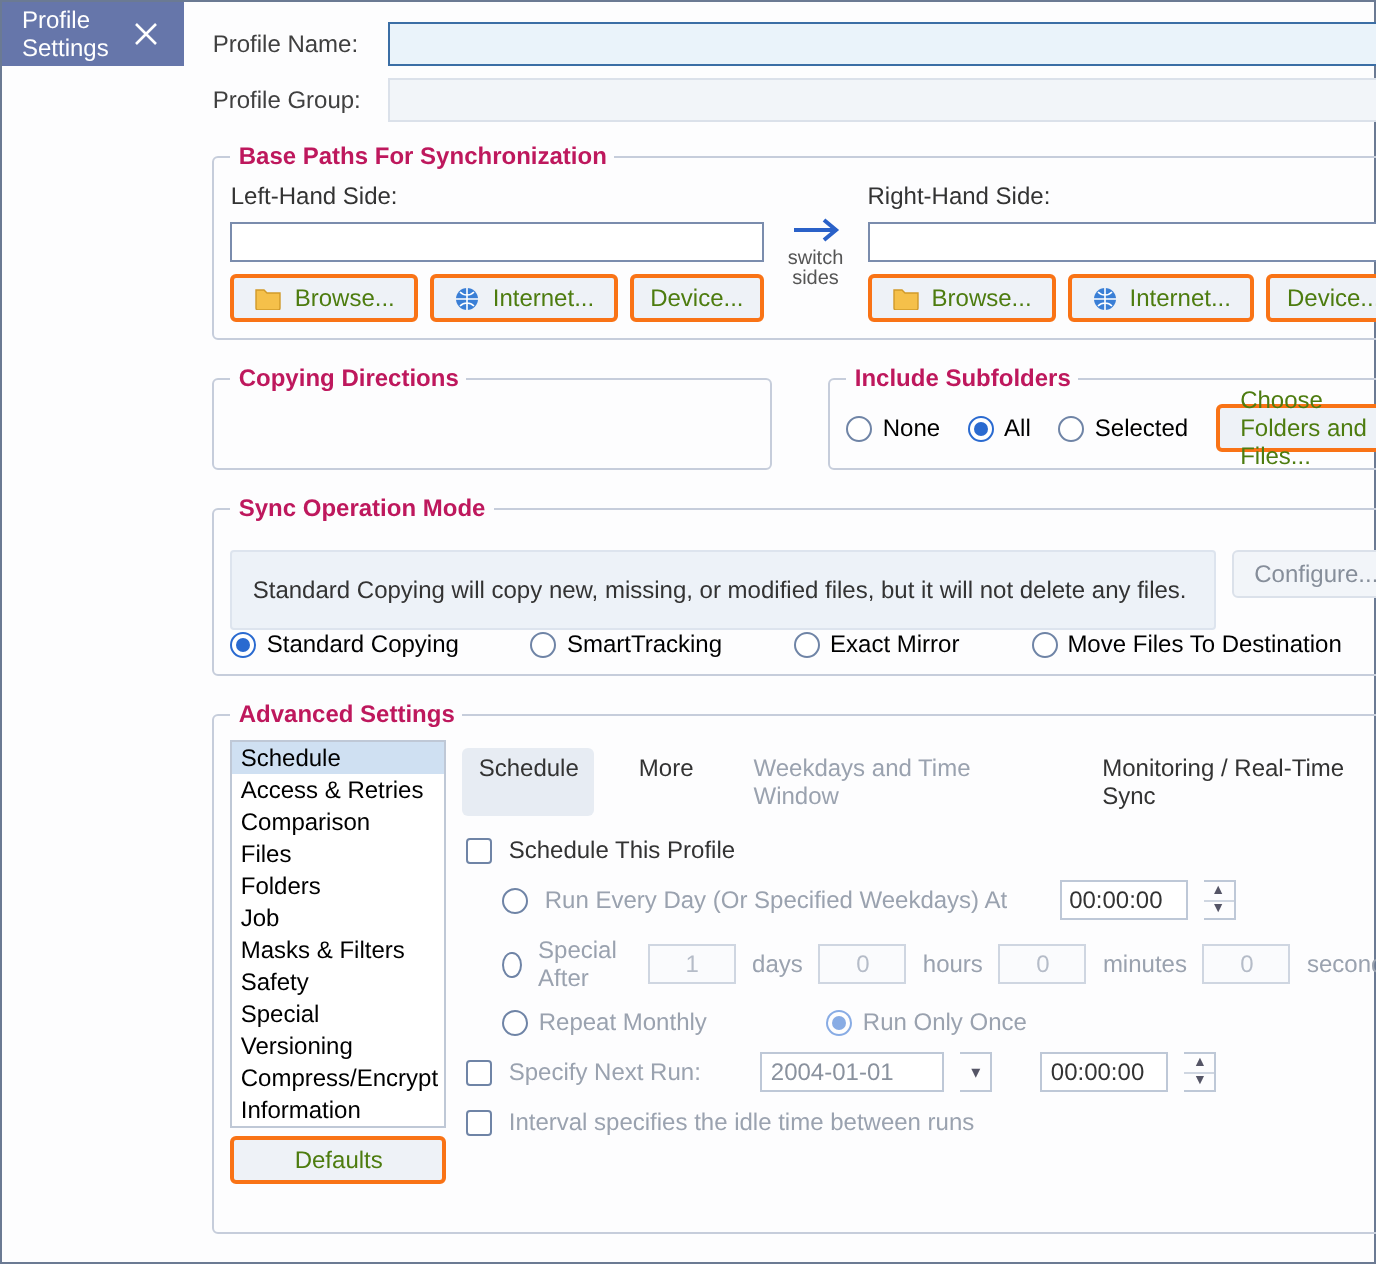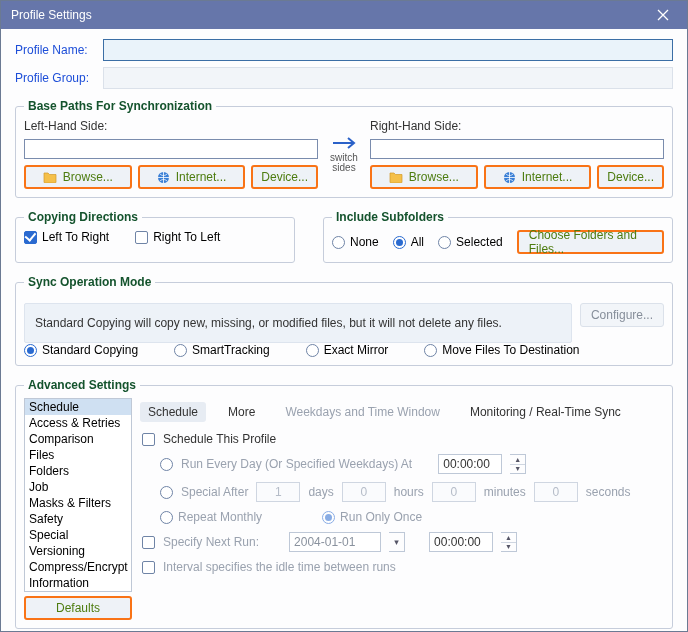--- a/index.html
+++ b/index.html
@@ -1,30 +1,30 @@
 <!DOCTYPE html>
 <html><head>
 <meta charset="utf-8">
 <style>
 * { box-sizing: border-box; font-family: "Segoe UI", Tahoma, sans-serif; font-size: 12px; }
 body { margin: 0; background: #8a96aa; padding: 0; }
-.window { width: 688px; height: 632px; background: #fdfdfe; border: 1px solid #6b7a93; display: flex; flex-direction: column; }
+.window { width: 688px; height: 632px; background: #fdfdfe; border: 1px solid #6b7a93; display: flex; flex-direction: row; }
 .titlebar { height: 32px; background: #6676aa; color: #fff; display: flex; align-items: center; padding: 0 10px; justify-content: space-between;}
 .titlebar .title { font-size: 12px; }
 .titlebar .close { width: 28px; height: 28px; display:flex; align-items:center; justify-content:center; }
 .titlebar .close svg { stroke: #fff; }
 .content { padding: 10px 14px 8px 14px; flex:1; display:flex; flex-direction:column; gap:2px;}
 
 .row { display:flex; align-items:center; gap:4px; margin-bottom:4px;}
-.lbl { color:#1d4ed8; }
+.lbl { color:#404040; }
 .textfield { flex:1; height:22px; border:1px solid #7a8cad; background:#fff; padding:2px 4px; }
 .textfield.highlight { border:1px solid #3b6ea5; background:#eaf3fa; }
 
 fieldset { border:1px solid #c6cddb; border-radius:3px; margin:4px 0 6px 0; padding:6px 8px 8px 8px; position:relative;}
-legend { padding:0 4px; color:#14532d; font-weight:600; background:#fdfdfe;}
+legend { padding:0 4px; color:#be185d; font-weight:600; background:#fdfdfe;}
 
 .basepaths-inner { display:flex; align-items:flex-start; gap:6px;}
 .side { flex:1; display:flex; flex-direction:column; gap:6px; }
 .side-label { color:#333; }
 .btnrow { display:flex; gap:6px; }
 .btn { height:24px; background:#eef2f7; border:2px solid #f97316; border-radius:3px; padding:0 10px; display:inline-flex; align-items:center; justify-content:center; gap:6px; color:#4d7c0f; cursor:default;}
 .btn.small { padding:0 8px; }
 .btn.wide { flex:1; }
 .switch-col { width:40px; display:flex; flex-direction:column; align-items:center; justify-content:flex-end; padding-top:16px; gap:2px;}
 .switch-lbl { font-size:10px; color:#555; text-align:center; line-height:1;}
@@ -150,30 +150,20 @@
                 <span>Device...</span>
               </div>
           </div>
         </div>
       </div>
     </fieldset>
 
     <div class="two-col">
       <fieldset style="flex:0 0 280px">
         <legend>Copying Directions</legend>
-        <div style="display:flex;gap:26px;">
-          <span class="cb-item">
-              <span class="cb checked"></span>
-              <span>Left To Right</span>
-            </span>
-          <span class="cb-item">
-              <span class="cb"></span>
-              <span>Right To Left</span>
-            </span>
-        </div>
       </fieldset>
       <fieldset style="flex:1">
         <legend>Include Subfolders</legend>
         <div class="include-row">
           <span class="radio-item">
               <span class="radio"></span>
               <span>None</span>
             </span>
           <span class="radio-item">
               <span class="radio sel"></span>

